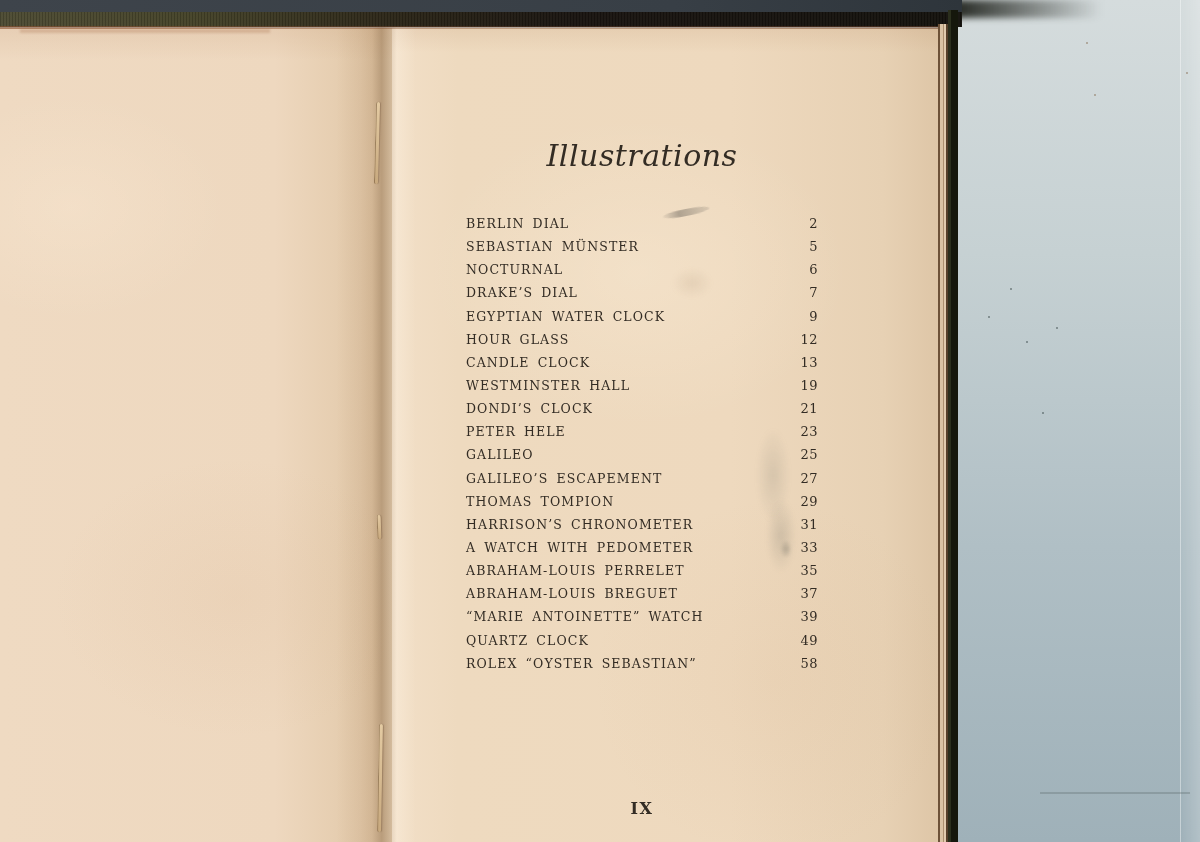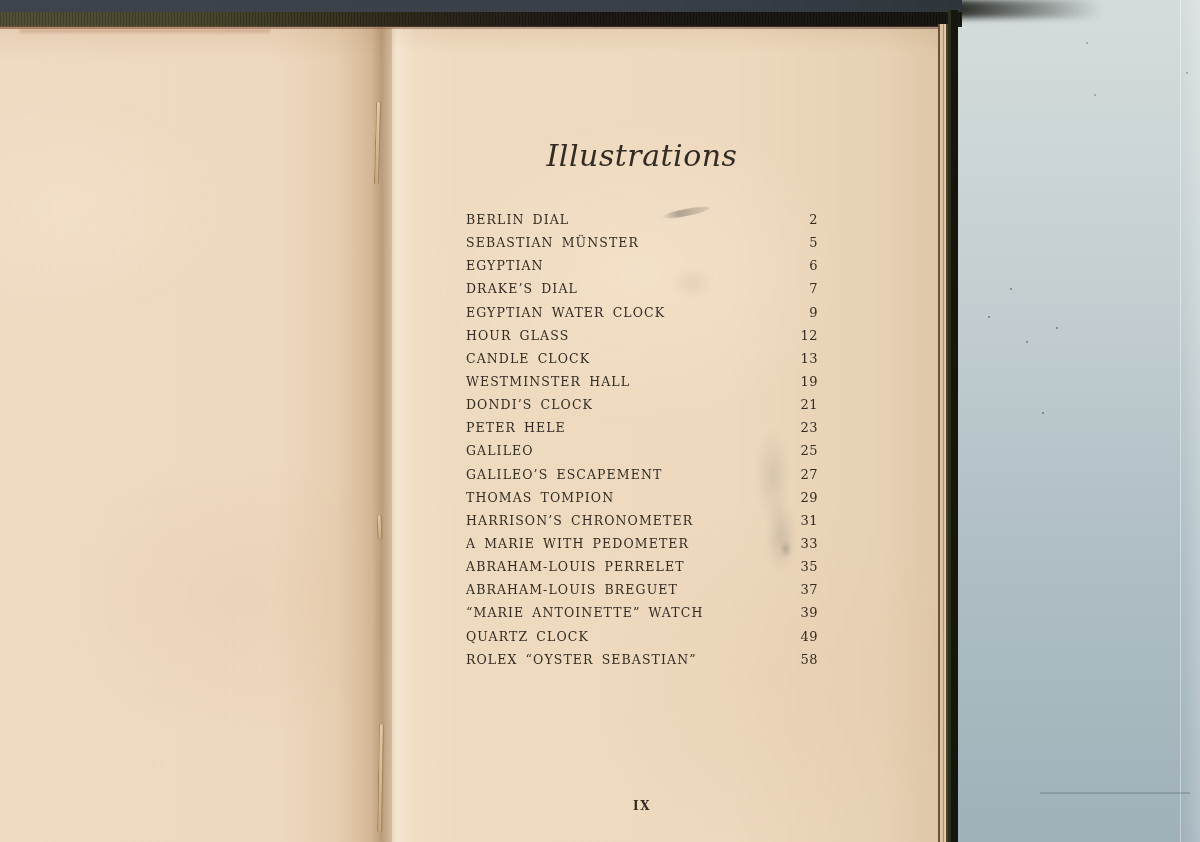--- a/index.html
+++ b/index.html
@@ -72,26 +72,26 @@
   .smudge-top-left{position:absolute;left:20px;top:29px;width:250px;height:4px;
     background:rgba(150,80,40,.22);filter:blur(1px);}
   .smudge-faint1{position:absolute;left:672px;top:268px;width:40px;height:30px;border-radius:50%;
     background:radial-gradient(closest-side,rgba(160,130,100,.15),rgba(160,130,100,0));filter:blur(2px);}
 
   
   .title{position:absolute;left:492px;top:137px;width:300px;margin:0;
     text-align:center;font-family:"DejaVu Serif",serif;font-style:italic;font-weight:500;
     font-size:30px;line-height:38px;color:var(--ink,#332c24);letter-spacing:.5px;}
   .toc{position:absolute;left:466px;top:212px;width:352px;}
-  .toc .row{height:23.15px;display:flex;justify-content:space-between;}
+  .toc .row{height:23.15px;display:flex;justify-content:space-between;align-items:center;}
   .toc .lbl{font-family:"DejaVu Serif",serif;font-size:12.5px;letter-spacing:1.1px;word-spacing:3px;
     color:var(--ink,#332c24);white-space:nowrap;}
   .toc .num{font-family:"DejaVu Serif",serif;font-size:13px;letter-spacing:.5px;color:var(--ink,#332c24);}
   .folio{position:absolute;left:492px;top:799px;width:300px;text-align:center;
-    font-family:"DejaVu Serif",serif;font-size:12px;font-weight:bold;letter-spacing:1.5px;color:var(--ink,#332c24);}
+    font-family:"DejaVu Serif",serif;font-size:16px;font-weight:bold;letter-spacing:1.5px;color:var(--ink,#332c24);}
 </style>
 </head>
 <body>
 
 <div class="scene">
 
   <div class="scan-bg"></div>
   <div class="scan-edge"></div>
   <div class="cover-blur"></div>
   <div class="bg-scratch"></div>
@@ -129,21 +129,21 @@
   <div class="toc">
       <div class="row">
       <span class="lbl">BERLIN DIAL</span>
       <span class="num">2</span>
     </div>
       <div class="row">
       <span class="lbl">SEBASTIAN MÜNSTER</span>
       <span class="num">5</span>
     </div>
       <div class="row">
-      <span class="lbl">EGYPTIAN</span>
+      <span class="lbl">NOCTURNAL</span>
       <span class="num">6</span>
     </div>
       <div class="row">
       <span class="lbl">DRAKE’S DIAL</span>
       <span class="num">7</span>
     </div>
       <div class="row">
       <span class="lbl">EGYPTIAN WATER CLOCK</span>
       <span class="num">9</span>
     </div>
@@ -177,21 +177,21 @@
     </div>
       <div class="row">
       <span class="lbl">THOMAS TOMPION</span>
       <span class="num">29</span>
     </div>
       <div class="row">
       <span class="lbl">HARRISON’S CHRONOMETER</span>
       <span class="num">31</span>
     </div>
       <div class="row">
-      <span class="lbl">A MARIE WITH PEDOMETER</span>
+      <span class="lbl">A WATCH WITH PEDOMETER</span>
       <span class="num">33</span>
     </div>
       <div class="row">
       <span class="lbl">ABRAHAM-LOUIS PERRELET</span>
       <span class="num">35</span>
     </div>
       <div class="row">
       <span class="lbl">ABRAHAM-LOUIS BREGUET</span>
       <span class="num">37</span>
     </div>

